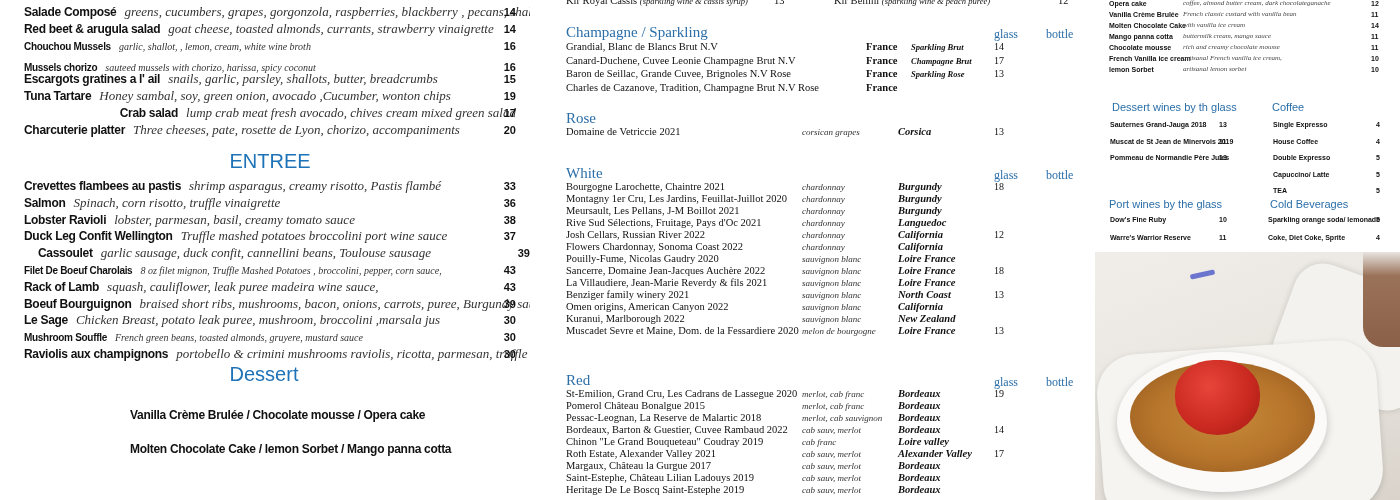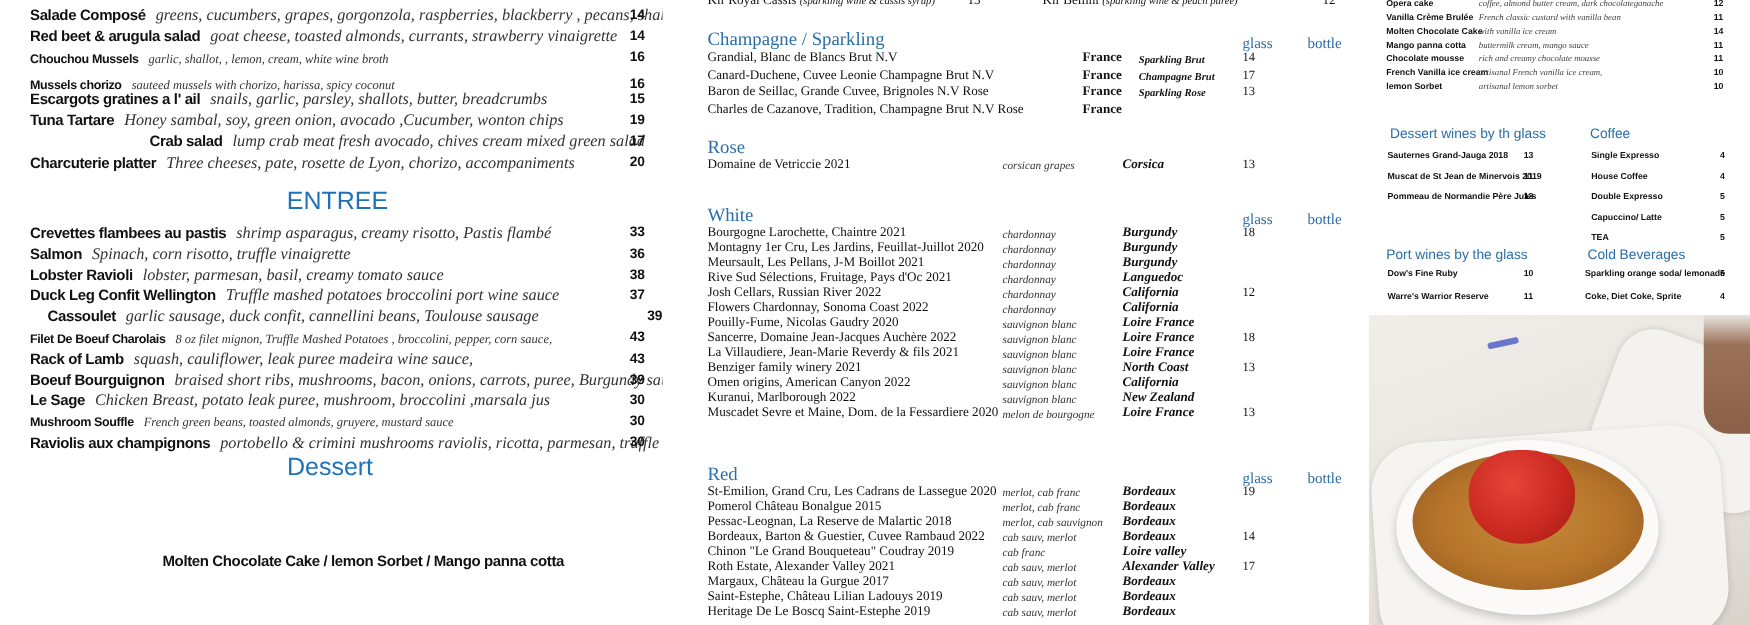--- a/index.html
+++ b/index.html
@@ -69,20 +69,21 @@
       <div class="f-row" style="top: 228.4px;"><span class="nm">Duck Leg Confit Wellington</span><span class="ds">Truffle mashed potatoes broccolini port wine sauce</span><span class="pr">37</span></div>
       <div class="f-row" style="top: 245.2px; margin-left: 14px;"><span class="nm">Cassoulet</span><span class="ds">garlic sausage, duck confit, cannellini beans, Toulouse sausage</span><span class="pr">39</span></div>
       <div class="f-row small" style="top: 262px;"><span class="nm">Filet De Boeuf Charolais</span><span class="ds">8 oz filet mignon, Truffle Mashed Potatoes , broccolini, pepper, corn sauce,</span><span class="pr">43</span></div>
       <div class="f-row" style="top: 278.8px;"><span class="nm">Rack of Lamb</span><span class="ds">squash, cauliflower, leak puree madeira wine sauce,</span><span class="pr">43</span></div>
       <div class="f-row" style="top: 295.6px;"><span class="nm">Boeuf Bourguignon</span><span class="ds">braised short ribs, mushrooms, bacon, onions, carrots, puree, Burgundy sauce</span><span class="pr">39</span></div>
       <div class="f-row" style="top: 312.4px;"><span class="nm">Le Sage</span><span class="ds">Chicken Breast, potato leak puree, mushroom, broccolini ,marsala jus</span><span class="pr">30</span></div>
       <div class="f-row small" style="top: 329.2px;"><span class="nm">Mushroom Souffle</span><span class="ds">French green beans, toasted almonds, gruyere, mustard sauce</span><span class="pr">30</span></div>
       <div class="f-row" style="top: 346px;"><span class="nm">Raviolis aux champignons</span><span class="ds">portobello &amp; crimini mushrooms raviolis, ricotta, parmesan, truffle cream</span><span class="pr">30</span></div>
     </div>
   <div class="heading" style="left:0;width:528px;top:363px;">Dessert</div>
+  <div class="dessert-line" style="left:130px;top:408px;">Vanilla Crème Brulée  / Chocolate mousse /     Opera cake</div>
   <div class="dessert-line" style="left:130px;top:442px;">Molten Chocolate Cake / lemon Sorbet     /   Mango panna  cotta</div>
   <div class="heading" style="left:0;width:510px;top:471px;margin-top:30px;">Sides</div>
 </div>
 
 <div id="wine" class="col">
   <div class="kir" style="left:6px;top:-5px;">
     <span>Kir Royal Cassis</span>
     <i>(sparkling wine &amp; cassis syrup)</i>
     <span style="position:absolute;left:208px;">13</span>
   </div>

